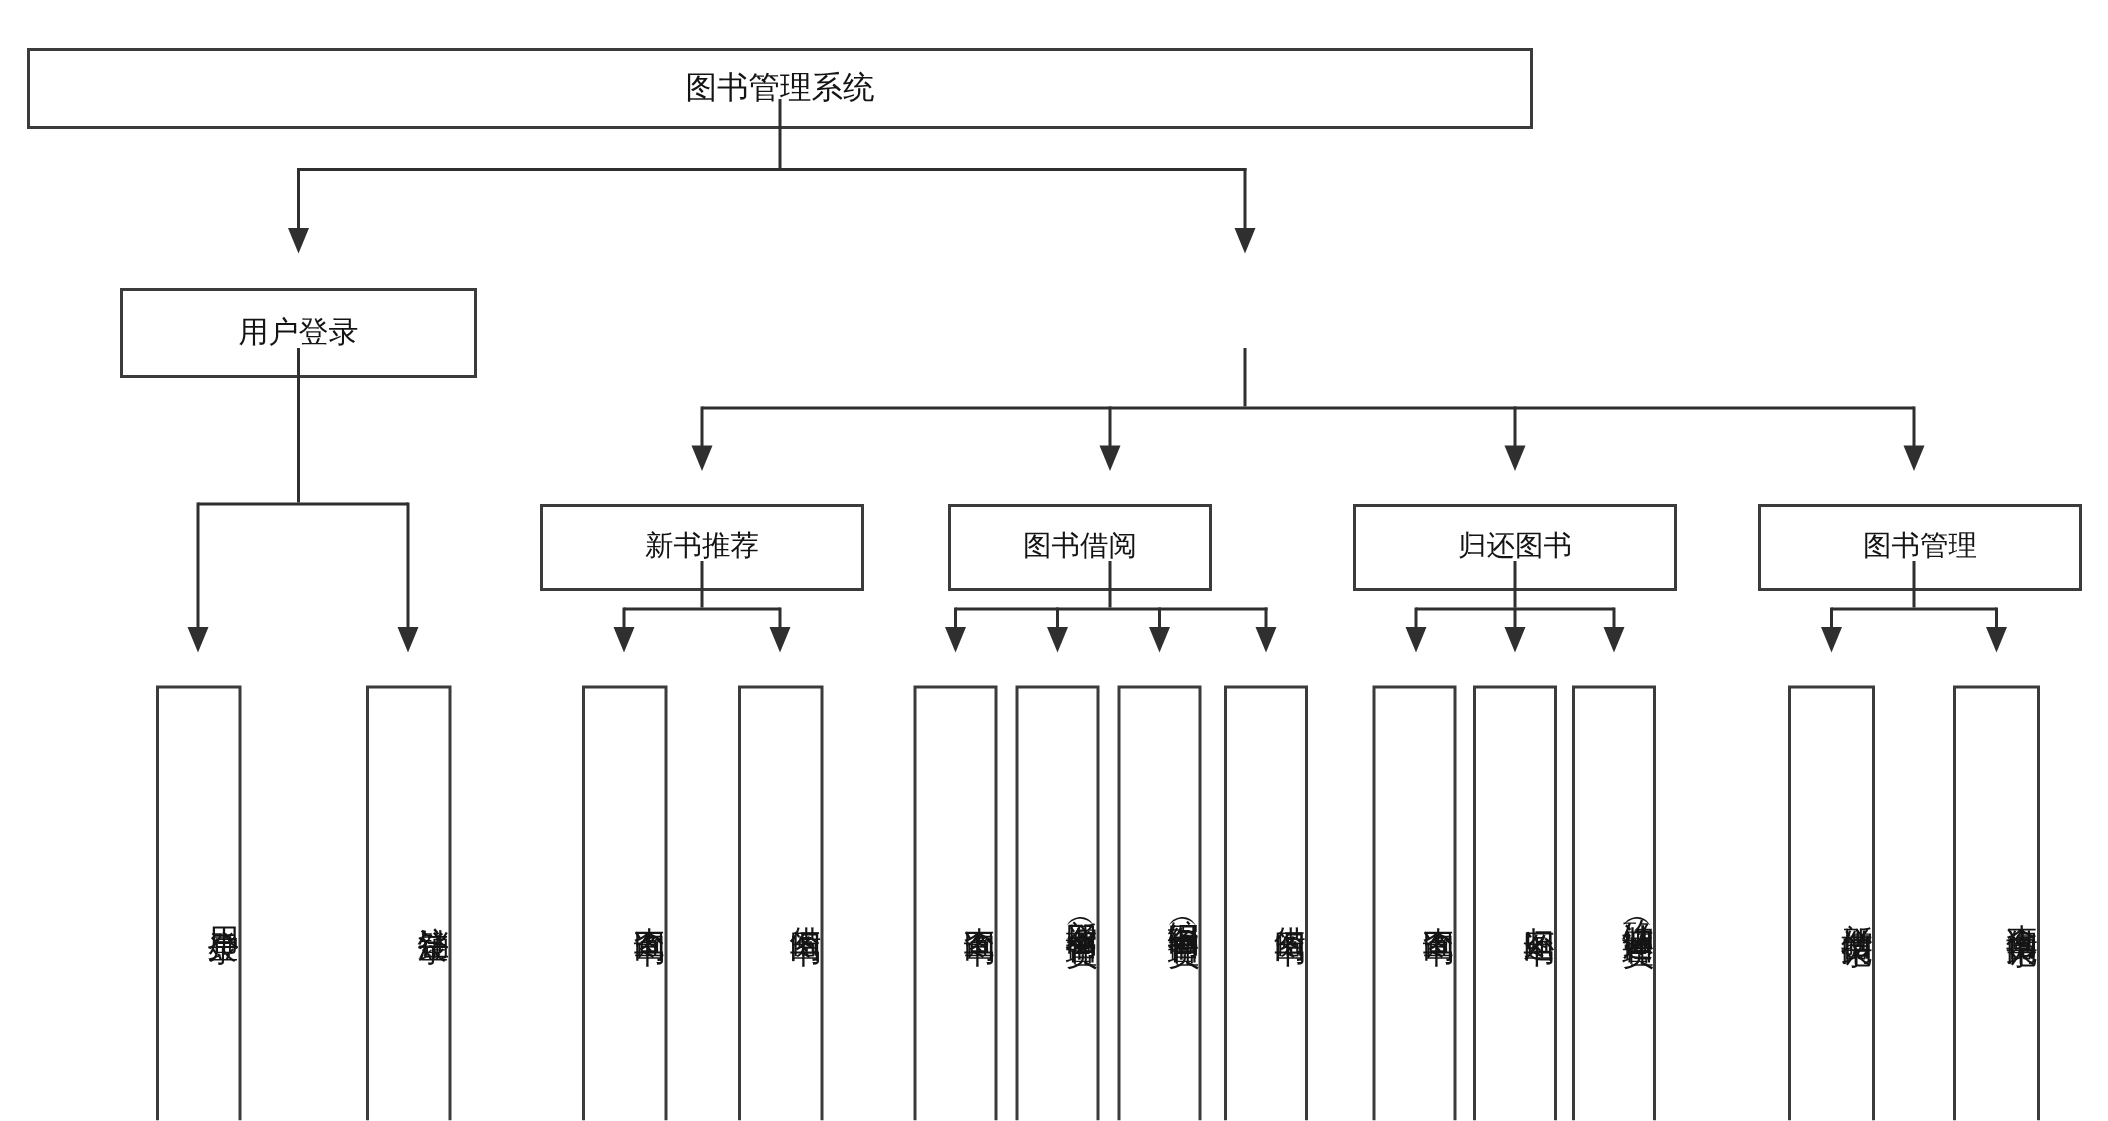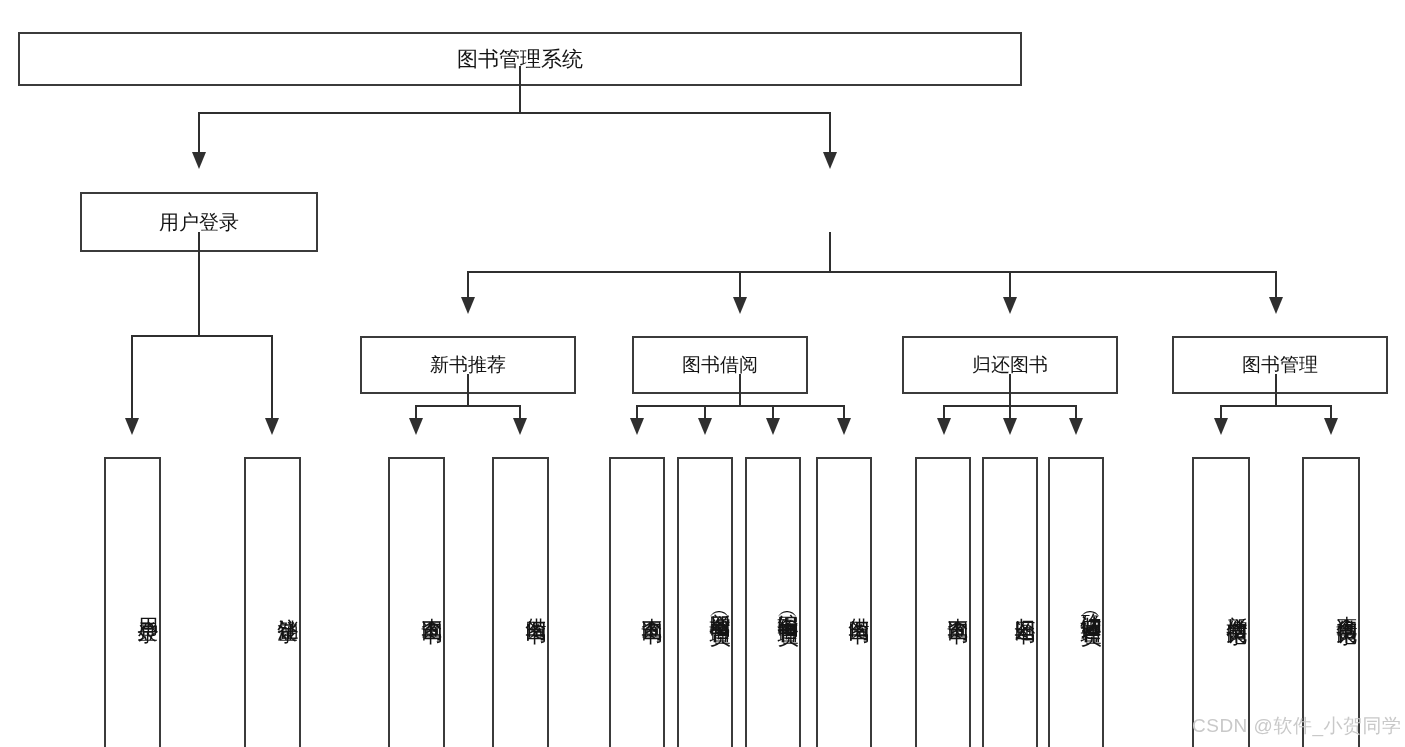--- a/index.html
+++ b/index.html
@@ -186,15 +186,14 @@
   <div class="arrow" style="left:1214px;top:418px;"></div>
   <div class="arrow" style="left:1324px;top:418px;"></div>
 
   <div class="node leaf" style="left:1192px;top:437px;width:58px;height:295px;">
     <span>新增借阅记录</span>
   </div>
   <div class="node leaf" style="left:1302px;top:437px;width:58px;height:295px;">
     <span>查询借阅记录</span>
   </div>
 
-  <div id="watermark" style="left:1192px;top:713px;">CSDN @软件_小贺同学</div>
 
 </div>
 
 </body></html>

